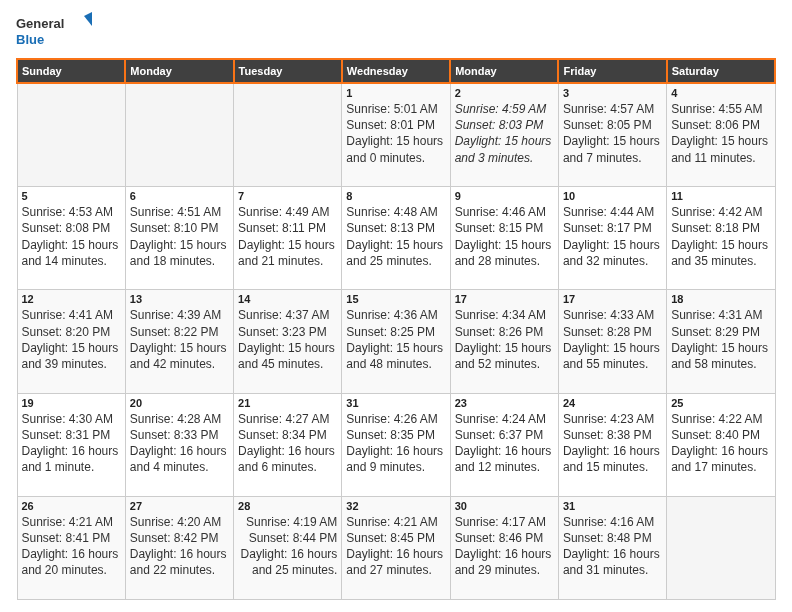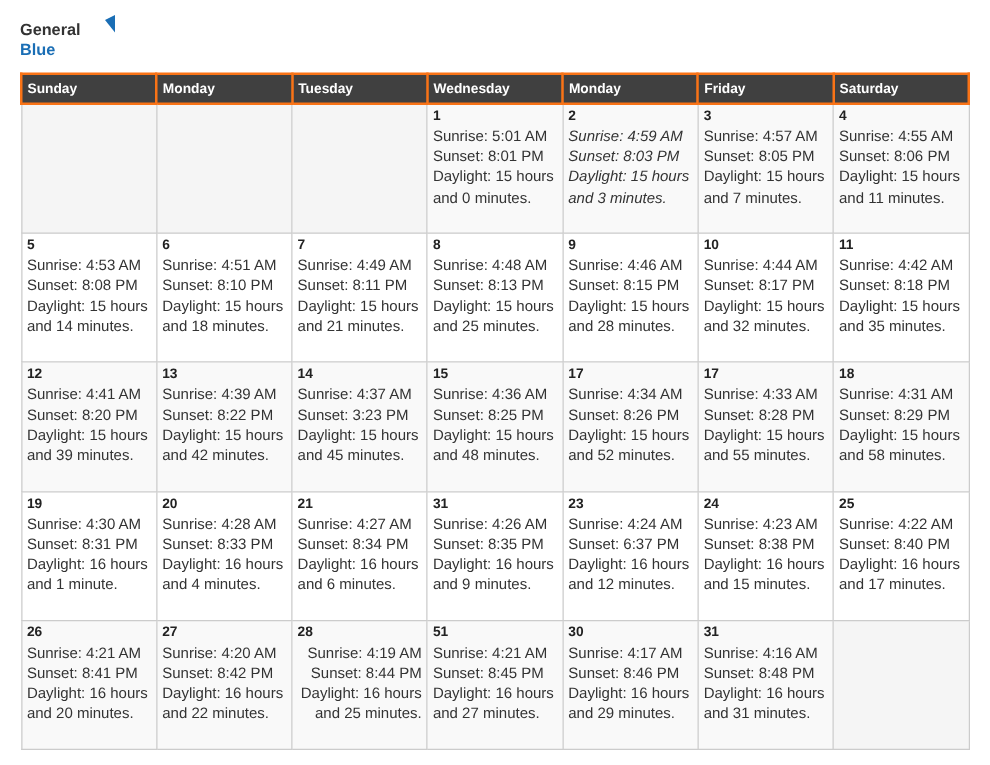--- a/index.html
+++ b/index.html
@@ -318,21 +318,21 @@
 and 22 minutes.</div>
           </td>
           <td>
             <div class="day-num">28</div>
             <div class="day-info" style="white-space: pre-line; text-align: right;">Sunrise: 4:19 AM
 Sunset: 8:44 PM
 Daylight: 16 hours
 and 25 minutes.</div>
           </td>
           <td>
-            <div class="day-num">51</div>
+            <div class="day-num">32</div>
             <div class="day-info" style="white-space: pre-line;">Sunrise: 4:21 AM
 Sunset: 8:45 PM
 Daylight: 16 hours
 and 27 minutes.</div>
           </td>
           <td>
             <div class="day-num">30</div>
             <div class="day-info" style="white-space: pre-line;">Sunrise: 4:17 AM
 Sunset: 8:46 PM
 Daylight: 16 hours

